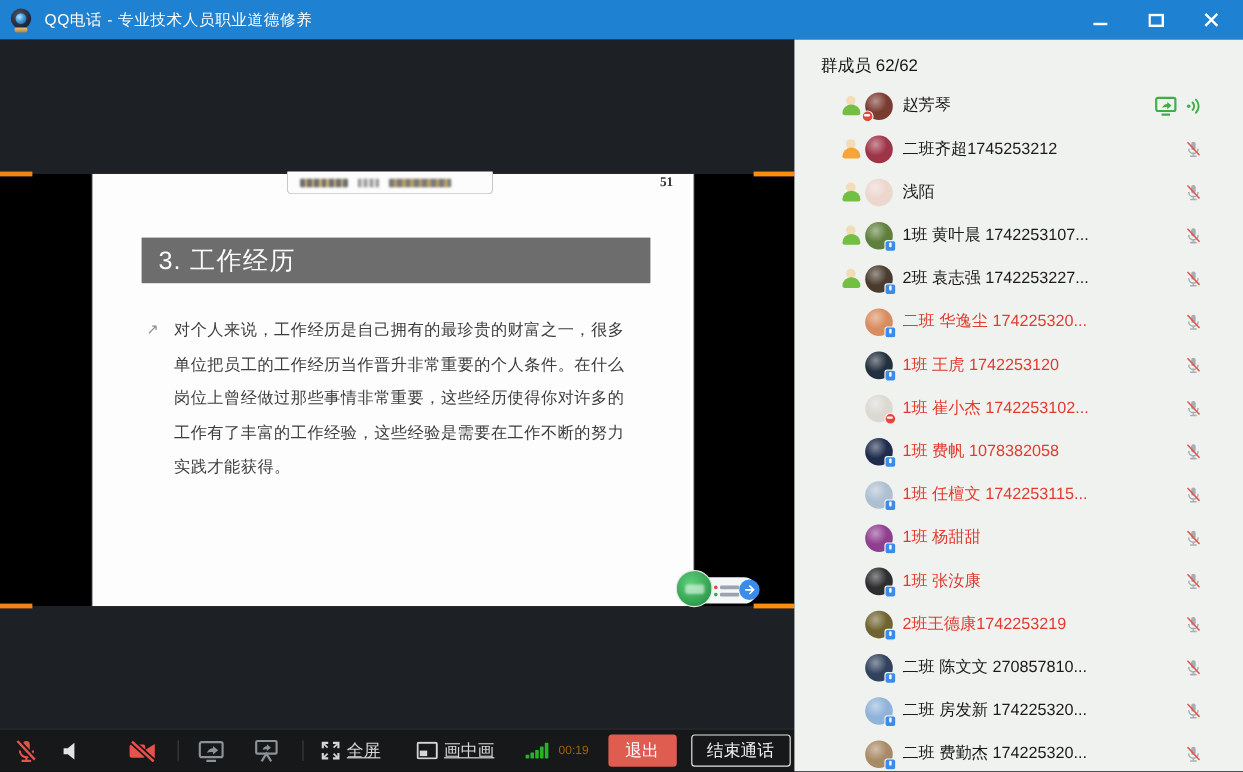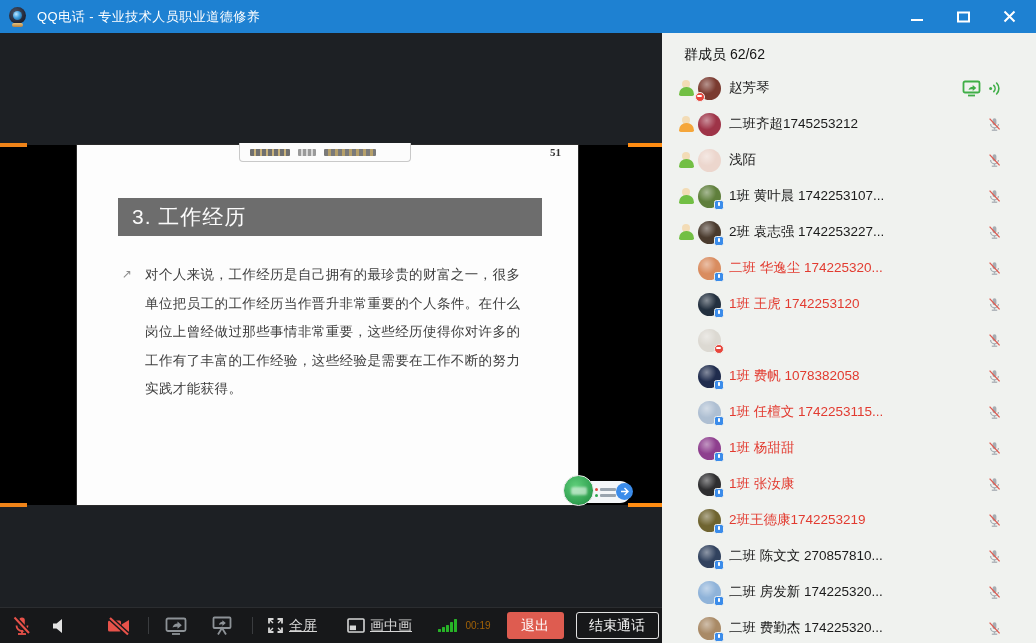--- a/index.html
+++ b/index.html
@@ -78,21 +78,21 @@
   .btn-exit { margin-left:16px; width:57px; height:27px; background:#de5c50; border:none;
     border-radius:3px; color:#fff; font-size:14px; cursor:pointer; font-family:inherit; }
   .btn-end { margin-left:12px; width:83px; height:27px; background:transparent;
     border:1px solid #e3e3e3; border-radius:3px; color:#f2f2f2; font-size:14px; cursor:pointer; font-family:inherit; }
 
   
   .panel { position:absolute; top:33px; left:662px; width:374px; height:610px;
     background:#f0f2ef; overflow:hidden; }
   .panel-header { padding:13px 0 6px 22px; font-size:14px; color:#141414; }
   .member-row { position:relative; height:36px; display:flex; align-items:center;
-    padding-left:16px; cursor:pointer; }
+    padding-left:39px; cursor:pointer; }
   .status-slot { width:20px; height:16px; position:relative; flex:none; }
   .status-person .head { position:absolute; top:0; left:4px; width:8px; height:8px;
     border-radius:50%; background:#f3dcb6; }
   .status-person .torso { position:absolute; bottom:0; left:0.5px; width:15px; height:9px;
     border-radius:8px 8px 2px 2px; }
   .avatar { position:relative; width:23px; height:23px; border-radius:50%; flex:none; margin-right:8px; }
   .avatar .photo { width:100%; height:100%; border-radius:50%;
     background:radial-gradient(circle at 38% 32%, rgba(255,255,255,.45) 0%, rgba(255,255,255,0) 45%); }
   .badge { position:absolute; }
   .badge-mobile { bottom:-2px; right:-3px; width:10px; height:10px; background:#3b8cea;
@@ -405,20 +405,21 @@
               </svg>
             </span>
           </span>
         </div>
         <div class="member-row">
           <span class="status-slot"></span>
           <span class="avatar" style="background: rgb(220, 217, 210);">
             <i class="photo" style="display: block;"></i>
             <i class="badge badge-dnd"></i>
           </span>
+          <span class="member-name name-red">1班 崔小杰 1742253102...</span>
           <span class="row-icons">
             <span style="display:flex">
               <svg width="15" height="15" viewBox="0 0 15 15">
                 <rect x="5.6" y="1.2" width="3.8" height="7" rx="1.9" fill="#a7adb3"></rect>
                 <path d="M3.6 6.9 a3.9 3.9 0 0 0 7.8 0" stroke="#a7adb3" stroke-width="1.3" fill="none"></path>
                 <line x1="7.5" y1="10.8" x2="7.5" y2="12.7" stroke="#a7adb3" stroke-width="1.3"></line>
                 <line x1="4.8" y1="13.2" x2="10.2" y2="13.2" stroke="#a7adb3" stroke-width="1.3"></line>
                 <line x1="2.6" y1="1.6" x2="12.6" y2="12.4" stroke="#e0584e" stroke-width="1.3"></line>
               </svg>
             </span>

